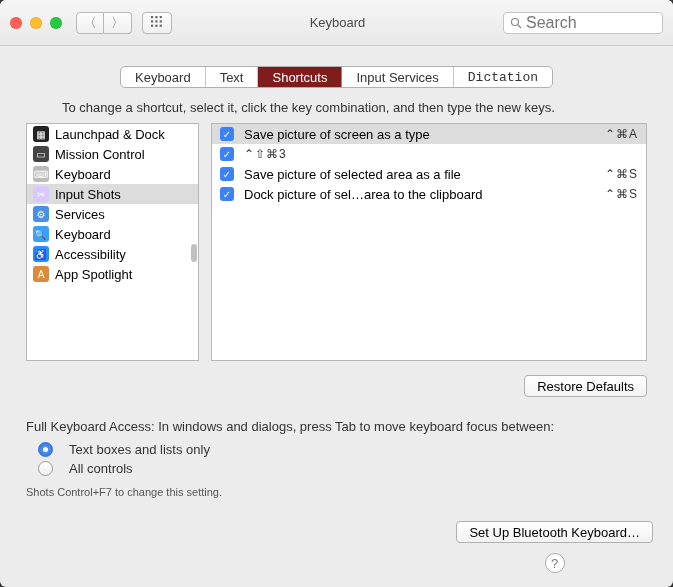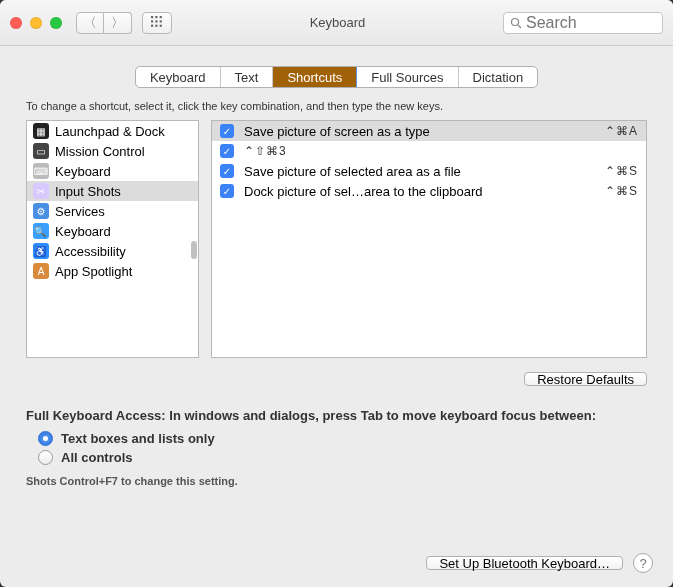--- a/index.html
+++ b/index.html
@@ -17,55 +17,55 @@
 .navbtn:last-child { border-radius: 0 4px 4px 0; border-left: none; }
 .gridbtn { width: 30px; height: 22px; margin-left: 10px; background: linear-gradient(#fcfcfc,#f0f0f0); border: 1px solid #b8b8b8; border-radius: 4px; display: flex; align-items: center; justify-content: center; color: #555; }
 .title { flex: 1; text-align: center; font-size: 13px; color: #4a4a4a; }
 .search { width: 160px; height: 22px; background: #fff; border: 1px solid #c6c6c6; border-radius: 4px; display: flex; align-items: center; padding: 0 6px; color: #888; font-size: 12px; gap: 4px; }
 .search svg { flex-shrink: 0; }
 .search input { border: none; outline: none; width: 100%; font-size: 16px; background: transparent; }
 
 .tabbar { display: flex; justify-content: center; padding: 20px 0 12px; }
 .segmented { display: flex; background: #fff; border: 1px solid #b0b0b0; border-radius: 5px; overflow: hidden; height: 22px; }
 .seg { padding: 0 14px; font-size: 13px; display: flex; align-items: center; color: #333; border-right: 1px solid #c8c8c8; cursor: default; }
-.seg:last-child { border-right: none; }
-.seg.active { background: #a16207; color: #fff; border-right: 1px solid #5a93e0; }
+.seg:last-child { border-right: none; font-family: Liberation Mono, monospace; }
+.seg.active { background: #7f1d1d; color: #fff; border-right: 1px solid #5a93e0; }
 
 .content { padding: 0 26px; }
-.instr { font-size: 11px; color: #333; margin-bottom: 8px; }
+.instr { font-size: 13px; color: #333; margin-bottom: 8px; margin-left: 36px; }
 .panes { display: flex; gap: 12px; }
 .pane { background: #fff; border: 1px solid #b8b8b8; height: 238px; overflow: hidden; position: relative; }
 .pane.left { width: 173px; }
 .pane.right { flex: 1; }
 
 .catlist { font-size: 13px; }
 .catitem { display: flex; align-items: center; gap: 6px; padding: 2px 6px; height: 20px; cursor: default; }
 .catitem.sel { background: #dcdcdc; }
 .caticon { width: 16px; height: 16px; display: flex; align-items: center; justify-content: center; font-size: 12px; }
 
 .shortlist { font-size: 13px; position: relative; }
 .shortrow { display: flex; align-items: center; height: 20px; padding: 0 8px; gap: 10px; cursor: default; }
 .shortrow.sel { background: #dcdcdc; }
 .chk { width: 14px; height: 14px; background: #3b82f6; border-radius: 3px; display: flex; align-items: center; justify-content: center; color: #fff; font-size: 10px; flex-shrink: 0; }
 .shortlabel { flex: 1; white-space: nowrap; overflow: hidden; text-overflow: ellipsis; }
 .shortkey { font-size: 12px; color: #333; letter-spacing: 1px; white-space: nowrap; }
 .scrollthumb { position:absolute; right:1px; top:120px; width:6px; height:18px; background:#c0c0c0; border-radius:3px; }
 
 .restore-row { display: flex; justify-content: flex-end; margin-top: 14px; }
-.btn { background: linear-gradient(#fff,#f2f2f2); border: 1px solid #b0b0b0; border-radius: 4px; font-size: 13px; padding: 2px 12px; height: 14px; display: inline-flex; align-items: center; cursor: default; }
-
-.access { margin-top: 22px; font-size: 13px; color: #333; font-weight: bold; }
+.btn { background: linear-gradient(#fff,#f2f2f2); border: 1px solid #b0b0b0; border-radius: 4px; font-size: 13px; padding: 2px 12px; height: 22px; display: inline-flex; align-items: center; cursor: default; }
+
+.access { margin-top: 22px; font-size: 13px; color: #333; }
 .radios { margin-top: 6px; }
-.radiorow { display: flex; align-items: center; gap: 8px; padding: 2px 0 2px 12px; }
+.radiorow { display: flex; align-items: center; gap: 16px; padding: 2px 0 2px 12px; }
 .radio { width: 15px; height: 15px; border-radius: 50%; border: 1px solid #999; background: linear-gradient(#fff,#eee); display: flex; align-items: center; justify-content: center; }
 .radio.on { border-color: #2a6ed8; background: radial-gradient(#5ea0f5,#2a6ed8); }
 .radio.on::after { content:''; width:5px; height:5px; background:#fff; border-radius:50%; }
 .hint { font-size: 11px; color: #555; margin-top: 8px; }
 
-.footer { position: absolute; bottom: 14px; right: 20px; display: flex; align-items: center; gap: 10px; }
+.footer { position: absolute; bottom: 14px; right: 20px; display: flex; align-items: center; gap: 10px; flex-direction: column; }
 .help { width: 20px; height: 20px; border-radius: 50%; border: 1px solid #aaa; background: #fff; color: #777; font-size: 13px; display: flex; align-items: center; justify-content: center; }
 </style>
 </head>
 <body>
 
 <div class="window">
 
   <div class="titlebar">
     <div class="traffic">
       <div class="dot red"></div>
@@ -103,21 +103,21 @@
         </svg>
       <input placeholder="Search" style="">
     </div>
   </div>
 
   <div class="tabbar">
     <div class="segmented" id="segmented">
         <div class="seg">Keyboard</div>
         <div class="seg">Text</div>
         <div class="seg active">Shortcuts</div>
-        <div class="seg">Full Sources</div>
+        <div class="seg">Input Services</div>
         <div class="seg">Dictation</div>
       </div>
   </div>
 
   <div class="content">
     <div class="instr">To change a shortcut, select it, click the key combination, and then type the new keys.</div>
     <div class="panes">
       <div class="pane left">
         <div class="catlist" id="catlist">
             <div class="catitem">

